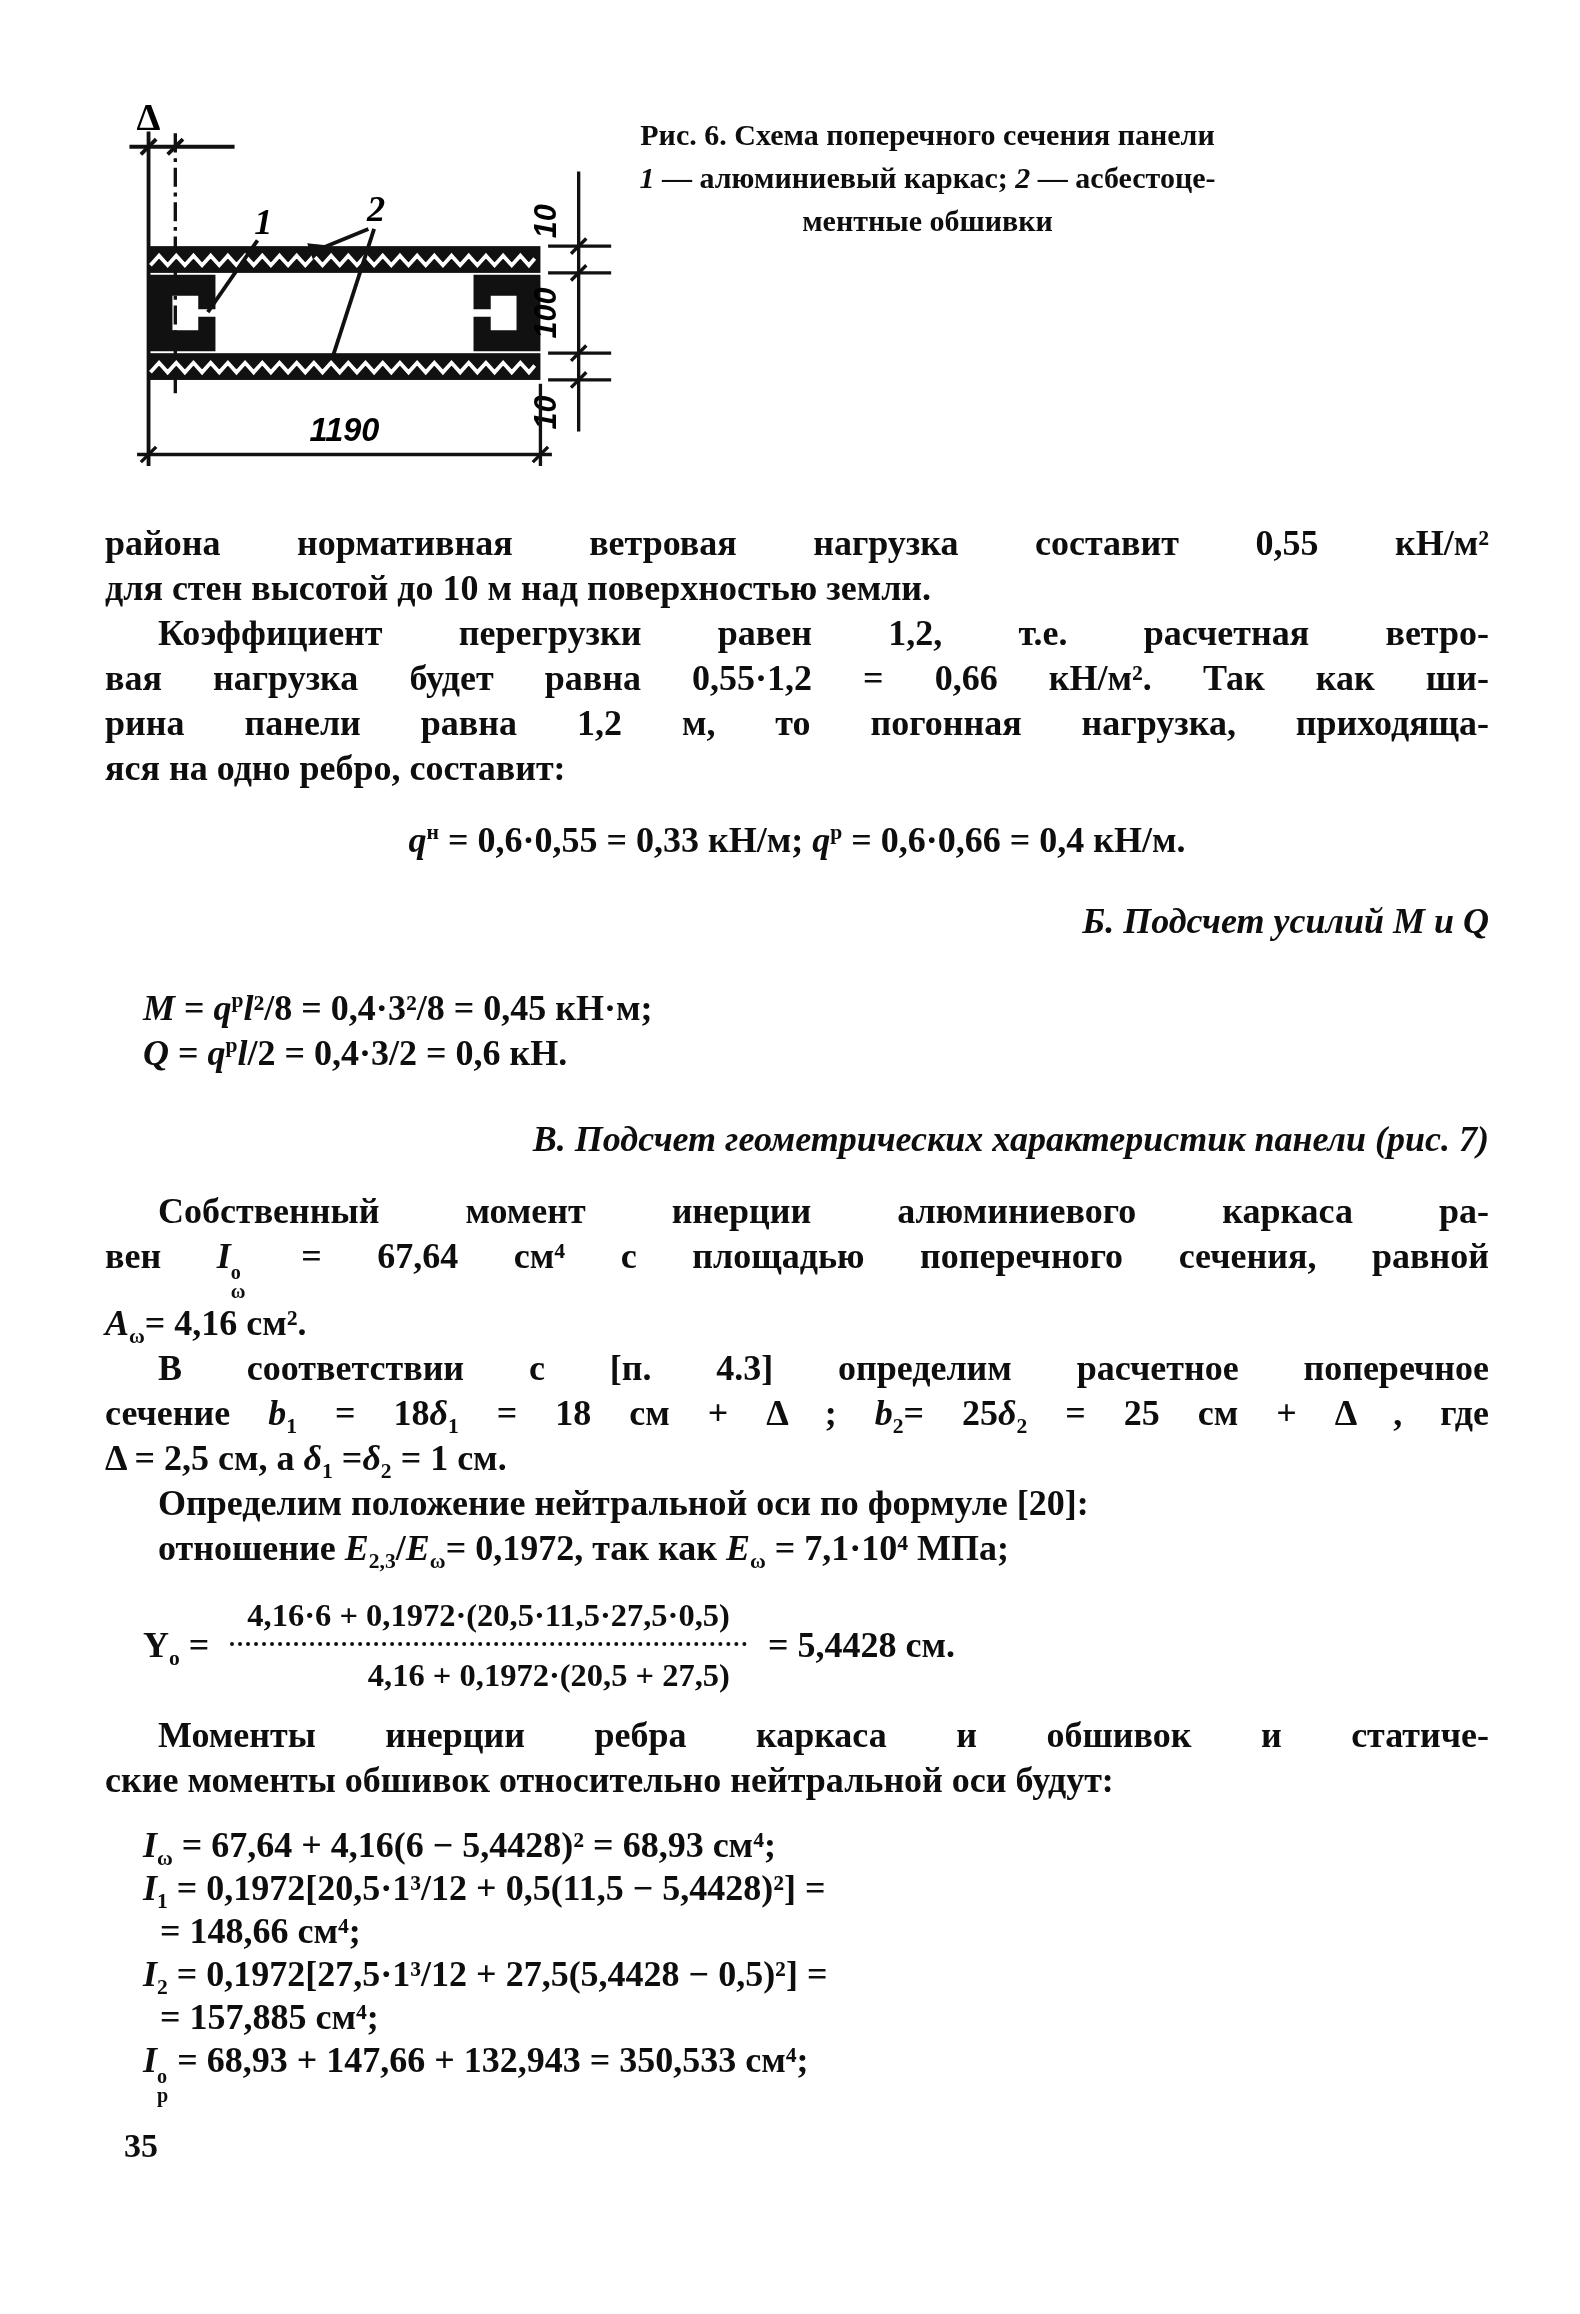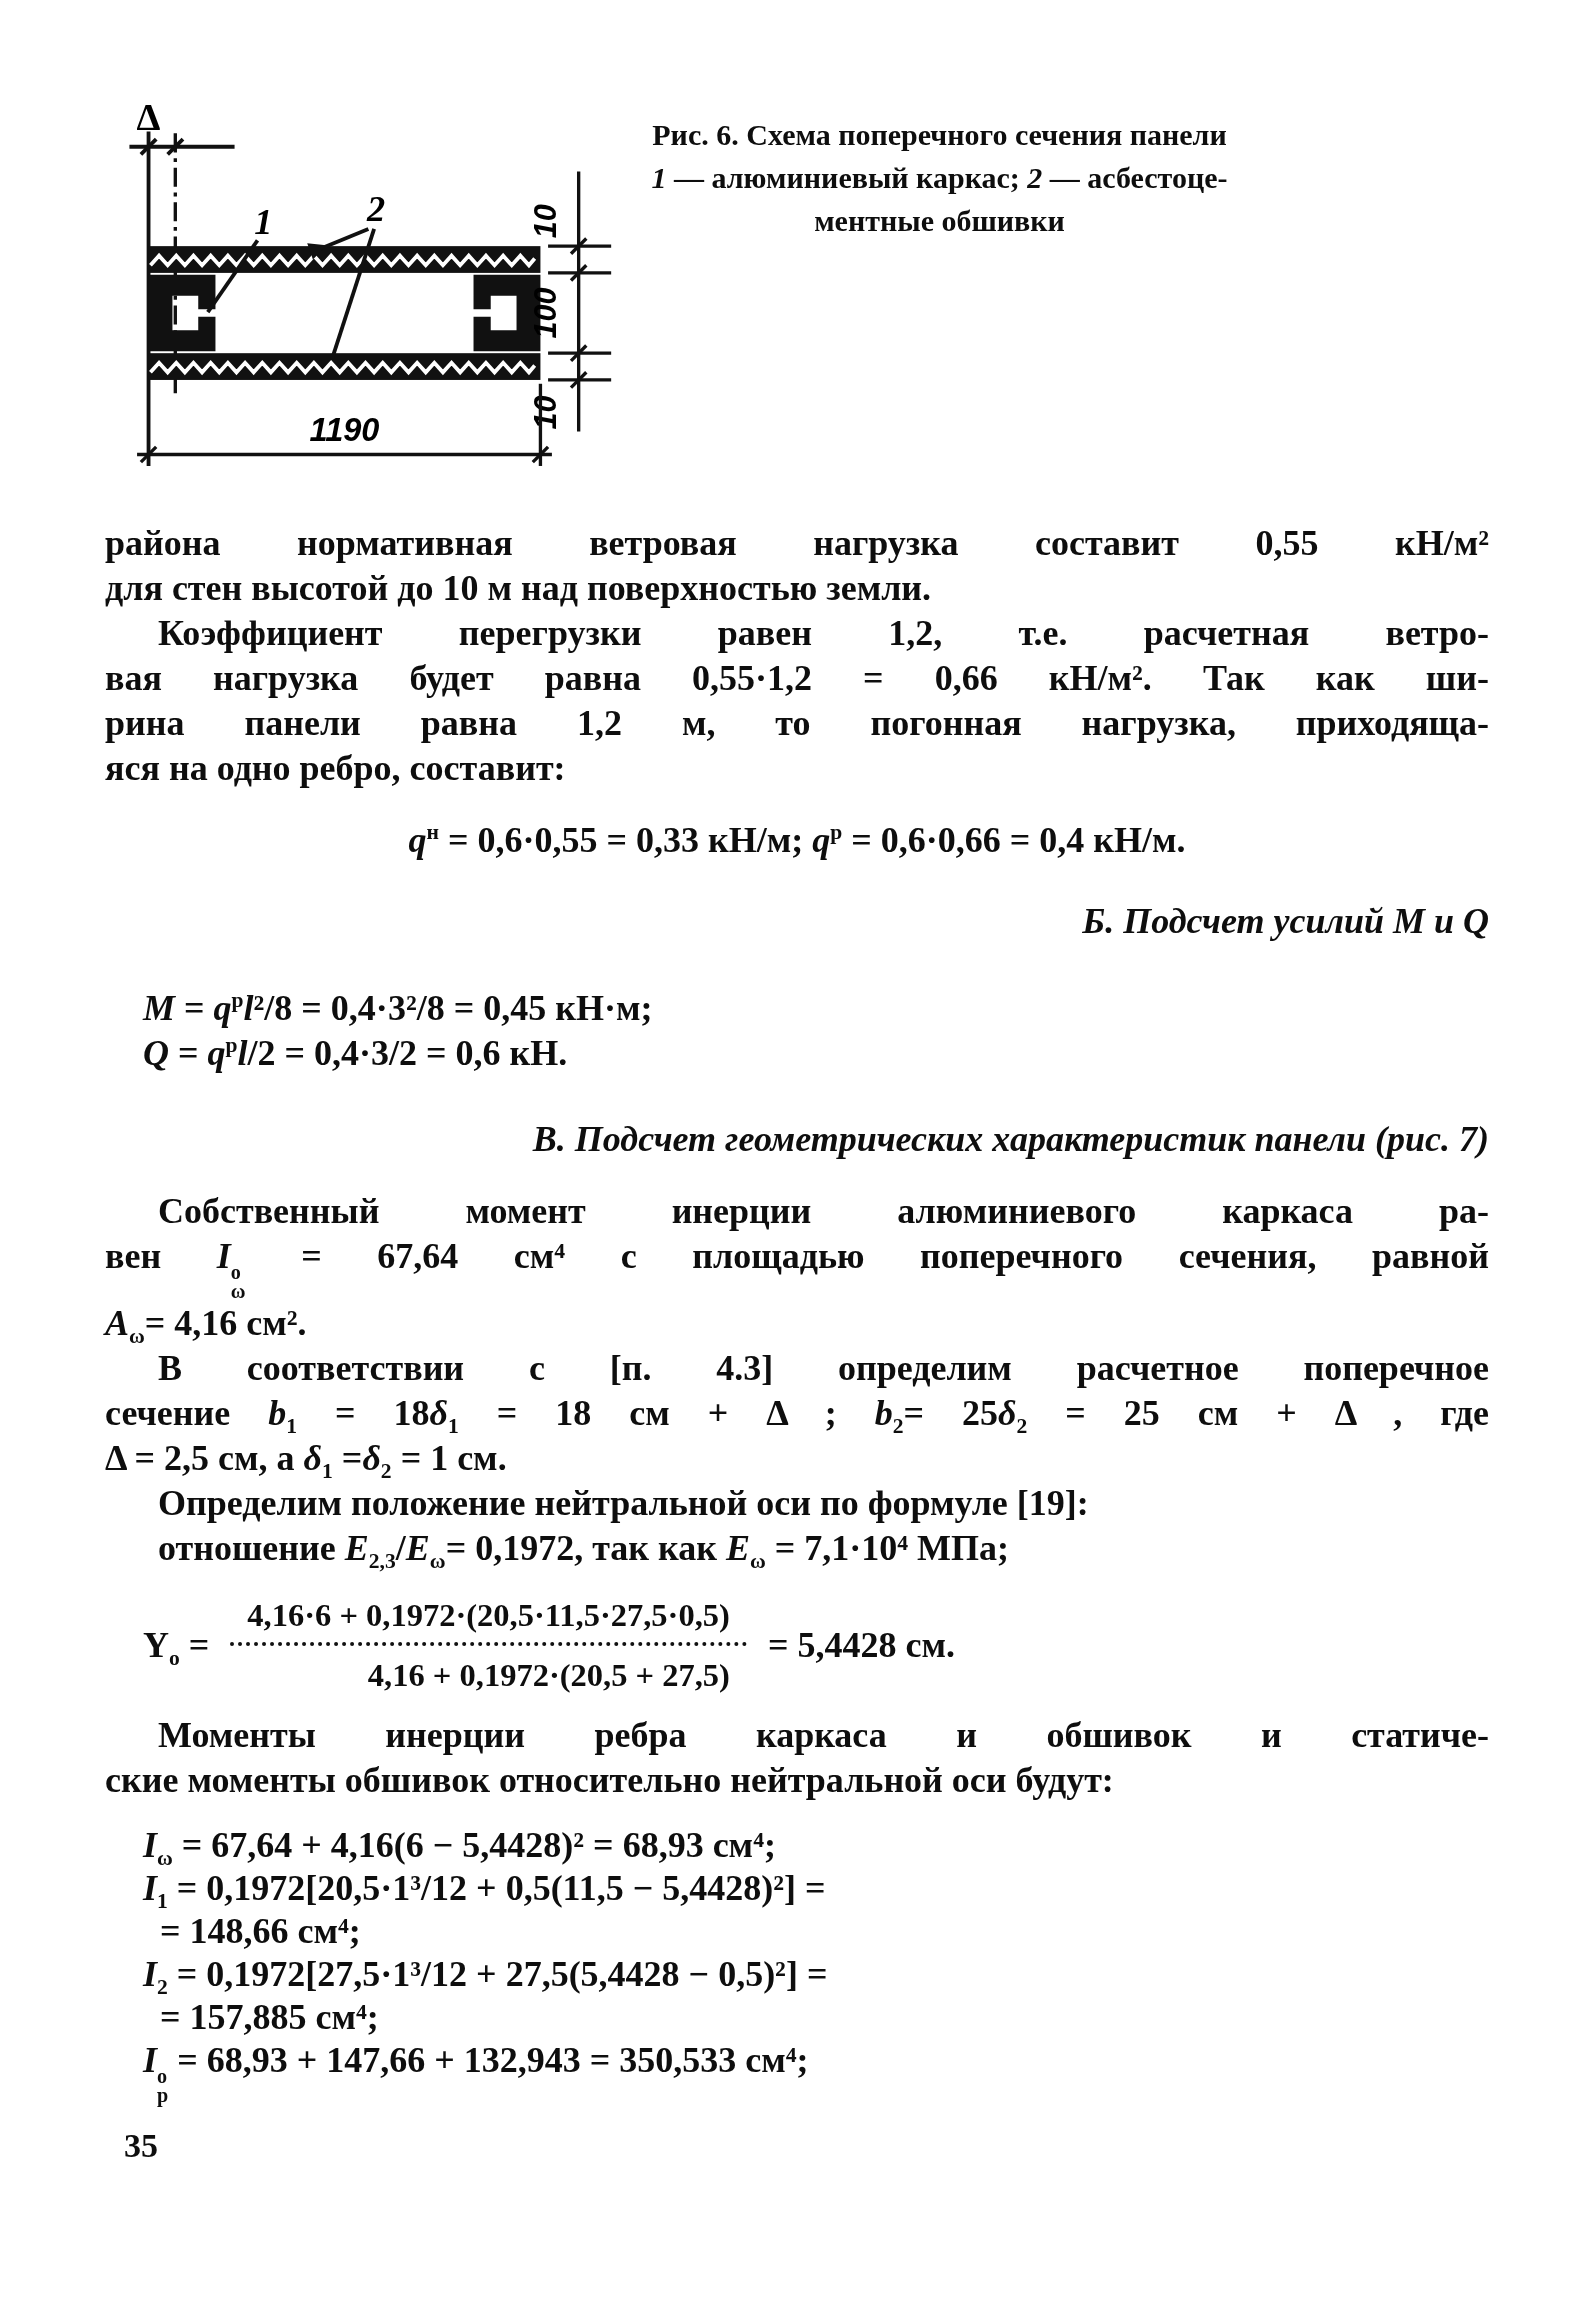--- a/index.html
+++ b/index.html
@@ -10,21 +10,21 @@
     color:#0e0e0e;
     font-family:"Liberation Serif", serif;
     font-weight:700;
     overflow:hidden;
   }
   .content{padding:0 91px 0 105px;}
   
   .fig-area{position:relative;height:521px;}
   .fig-svg{position:absolute;left:91px;top:76px;}
   .fig-caption{
-    position:absolute;left:586px;top:113px;width:707px;
+    position:absolute;left:574px;top:113px;width:707px;
     text-align:center;font-size:30px;line-height:43px;font-weight:700;
   }
   
   .ln{font-size:36px;line-height:45px;white-space:nowrap;}
   .jl{font-size:36px;line-height:45px;text-align:justify;text-align-last:justify;white-space:normal;}
   .ind{text-indent:53px;}
   sup{vertical-align:super;font-size:.6em;line-height:0;}
   sub{vertical-align:sub;font-size:.6em;line-height:0;}
   .ss{display:inline-grid;font-size:.56em;line-height:.95;vertical-align:-.55em;text-align:left;}
   .f-q{margin-top:25px;text-align:center;font-size:36px;line-height:48px;}
@@ -142,21 +142,21 @@
     <div class="para2">
       <div class="jl ind">Собственный момент инерции алюминиевого каркаса ра-</div>
       <div class="jl">вен <i>I</i><span class="ss">
             <span>о</span>
             <span>ω</span>
           </span> = 67,64 см⁴ с площадью поперечного сечения, равной</div>
       <div class="ln"><i>A</i><sub>ω</sub>= 4,16 см².</div>
       <div class="jl ind">В соответствии с [п. 4.3] определим расчетное поперечное</div>
       <div class="jl">сечение <i>b</i><sub>1</sub> = 18<i>δ</i><sub>1</sub> = 18 см + Δ ; <i>b</i><sub>2</sub>= 25<i>δ</i><sub>2</sub> = 25 см + Δ , где</div>
       <div class="ln">Δ = 2,5 см, а <i>δ</i><sub>1</sub> =<i>δ</i><sub>2</sub> = 1 см.</div>
-      <div class="ln ind">Определим положение нейтральной оси по формуле [19]:</div>
+      <div class="ln ind">Определим положение нейтральной оси по формуле [20]:</div>
       <div class="ln ind">отношение <i>E</i><sub>2,3</sub>/<i>E</i><sub>ω</sub>= 0,1972, так как <i>E</i><sub>ω</sub> = 7,1·10⁴ МПа;</div>
     </div>
 
     <div class="fraction-row">
       <span>Y<sub>о</sub> =</span>
       <span class="frac">
         <span class="num">4,16·6 + 0,1972·(20,5·11,5·27,5·0,5)</span>
         <span class="bar"></span>
         <span class="den">4,16 + 0,1972·(20,5 + 27,5)</span>
       </span>

